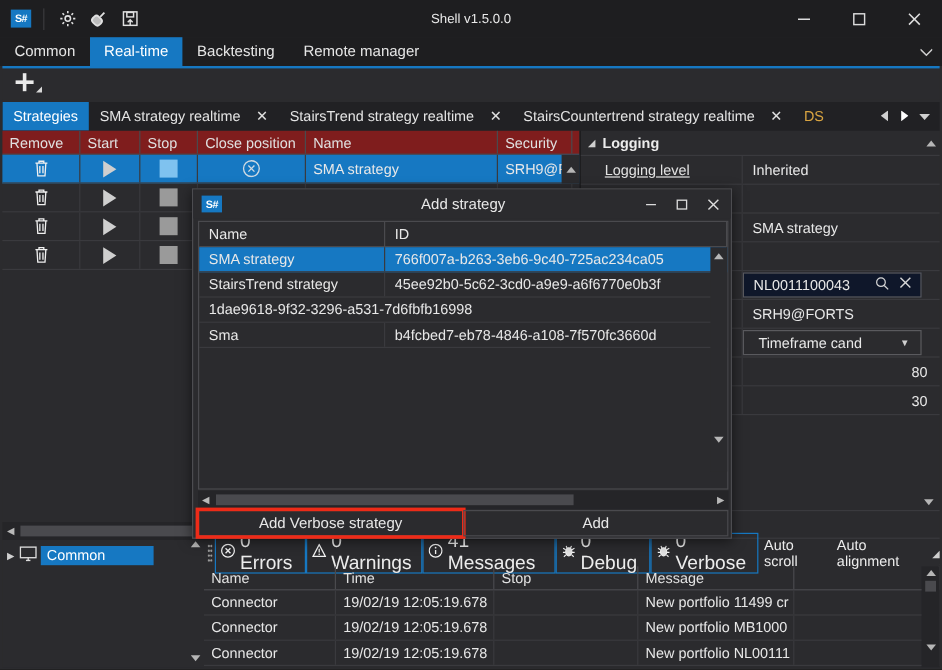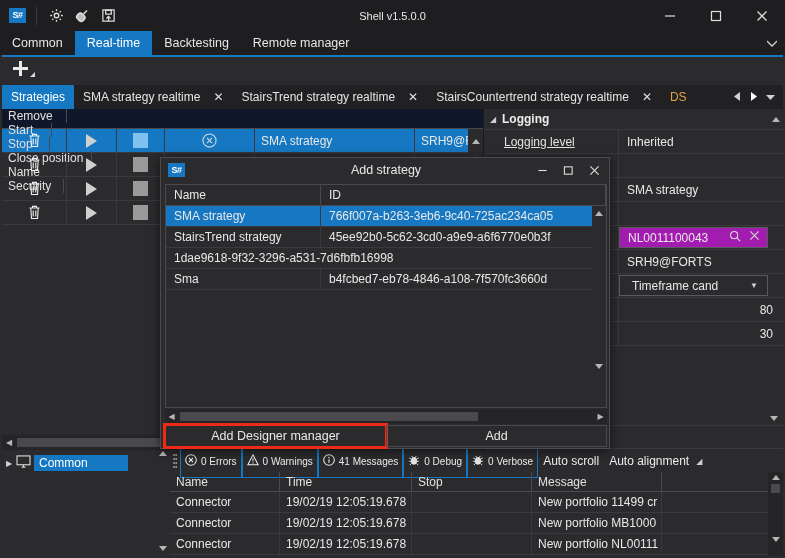--- a/index.html
+++ b/index.html
@@ -72,21 +72,21 @@
   .dtab .x { margin-left: 13px; font-size: 12px; color: #e0e0e0; }
   .dtab.cut { color: #d9a441; padding-right: 0; }
   .dtab-nav { margin-left: auto; display: flex; align-items: center; gap: 9px; padding: 0 8px; color: #d8d8d8; }
 
   
   .main { position: absolute; left: 2px; top: 109px; width: 781px; height: 341px; display: flex; }
   .leftpane { width: 481px; background: #2b2b2e; position: relative; }
   .rightpane { width: 300px; background: #2b2b2e; position: relative; border-left: 1px solid #1b1b1c; }
 
   
-  .grid-head { display: flex; height: 20px; background: #0f172a; border-bottom: 1px solid #4a4a4e; flex-direction: column; }
+  .grid-head { display: flex; height: 20px; background: #7f1d1d; border-bottom: 1px solid #4a4a4e; }
   .gh {
     display: flex; align-items: center; padding-left: 6px; font-size: 12px; color: #e0e0e0;
     border-right: 1px solid #4a4a4e;
   }
   .grow { display: flex; height: 24px; border-bottom: 1px solid #3a3a3e; }
   .grow.sel { background: #1678c2; }
   .gc { display: flex; align-items: center; justify-content: center; border-right: 1px solid #3a3a3e; }
   .gc.txt { justify-content: flex-start; padding-left: 6px; font-size: 12px; }
   .c-remove { width: 65px; } .c-start { width: 50px; } .c-stop { width: 48px; }
   .c-close { width: 90px; } .c-name { width: 160px; } .c-sec { width: 62px; }
@@ -106,40 +106,40 @@
   .hscroll .thumb { height: 9px; background: #4a4a4e; flex: 1; margin: 0 1px; }
 
   
   .pgrp { display: flex; align-items: center; height: 21px; border-bottom: 1px solid #3a3a3e; }
   .pgrp .ar { width: 18px; text-align: center; color: #cfcfcf; font-size: 8px; }
   .pgrp .lbl { font-weight: bold; font-size: 12px; color: #ececec; }
   .prow { display: flex; height: 24px; border-bottom: 1px solid #3a3a3e; }
   .prow .pn { width: 135px; padding-left: 20px; display: flex; align-items: center; font-size: 12px; color: #e2e2e2; border-right: 1px solid #3a3a3e; text-decoration: underline; }
   .prow .pv { flex: 1; display: flex; align-items: center; padding-left: 8px; font-size: 12px; color: #e8e8e8; }
   .prow .pv.num { justify-content: flex-end; padding-right: 10px; }
-  .prow .pv.box { background: #a21caf; border: 1px solid #5a5a5e; margin: 1px 15px 1px 0; }
+  .prow .pv.box { background: #0f172a; border: 1px solid #5a5a5e; margin: 1px 15px 1px 0; }
   .pv-icons { margin-left: auto; display: flex; gap: 8px; padding-right: 7px; color: #d2d2d2; }
   .pv.combo { background: #2b2b2e; border: 1px solid #5a5a5e; margin: 1px 15px 1px 0; padding-left: 12px; }
   .combo-car { margin-left: auto; padding-right: 9px; color: #d0d0d0; font-size: 8px; }
   .pscroll-up { position: absolute; right: 0; top: 0; width: 15px; height: 21px; display: flex; align-items: center; justify-content: center; }
   .pscroll-dn { position: absolute; right: 1px; width: 14px; display: flex; align-items: center; justify-content: center; }
   .panelrow { height: 22px; border-bottom: 1px solid #3a3a3e; display: flex; align-items: center; padding-left: 4px; font-size: 12px; }
   .riskrow { height: 22px; display: flex; align-items: center; padding-left: 4px; font-size: 12px; color: #8e8e8e; gap: 6px; }
 
   
   .bottom { position: absolute; left: 2px; top: 450px; width: 781px; height: 106px; display: flex; background: #2b2b2e; }
   .logtree { width: 168px; position: relative; background: #2b2b2e; }
   .tree-item { display: flex; align-items: center; height: 18px; margin-top: 4px; }
   .tree-item .tri { width: 14px; text-align: center; color: #d0d0d0; font-size: 8px; }
   .tree-item .sel { background: #1678c2; color: #fff; padding: 1px 40px 1px 5px; font-size: 12px; }
   .tree-scroll { position: absolute; right: 1px; top: 1px; width: 13px; height: 100px; display: flex; flex-direction: column; justify-content: space-between; align-items: center; }
   .logmain { flex: 1; position: relative; }
   .log-toolbar { display: flex; align-items: center; height: 22px; gap: 0; }
   .grip { width: 10px; height: 18px; display: flex; align-items: center; justify-content: center; }
-  .chip { display: flex; align-items: center; gap: 4px; border: 1px solid #1678c2; height: 19px; padding: 16px 4px; font-size: 10px; color: #ececec; }
+  .chip { display: flex; align-items: center; gap: 4px; border: 1px solid #1678c2; height: 19px; padding: 16px 4px; font-size: 16px; color: #ececec; }
   .tbtn { font-size: 12px; color: #ececec; padding: 0 5px; }
   .log-head { display: flex; height: 20px; border-bottom: 1px solid #4a4a4e; }
   .lh { padding-left: 6px; display: flex; align-items: center; font-size: 12px; color: #e2e2e2; border-right: 1px solid #4a4a4e; }
   .lrow { display: flex; height: 21px; border-bottom: 1px solid #3a3a3e; }
   .lc { padding-left: 6px; display: flex; align-items: center; font-size: 12px; color: #e8e8e8; border-right: 1px solid #3a3a3e; overflow: hidden; white-space: nowrap; }
   .w-name { width: 110px; } .w-time { width: 132px; } .w-type { width: 120px; } .w-msg { width: 130px; } .w-last { flex: 1; }
   .log-vscroll { position: absolute; right: 0; top: 22px; width: 15px; bottom: 0; background: #252528; display: flex; flex-direction: column; align-items: center; }
 
   
   .dialog {
@@ -630,18 +630,18 @@
       </div>
     </div>
 
     <div class="dlg-hscroll">
       <div style="width:13px;text-align:center;color:#b8b8b8;font-size:8px;">◀</div>
       <div class="thumb"></div>
       <div style="margin-left:auto;width:13px;text-align:center;color:#b8b8b8;font-size:8px;">▶</div>
     </div>
 
     <div class="dlg-btns">
-      <div class="dlg-btn hl">Add Designer manager</div>
+      <div class="dlg-btn hl">Add Verbose strategy</div>
       <div class="dlg-btn">Add</div>
     </div>
   </div>
 
 </div>
 
 </body></html>

